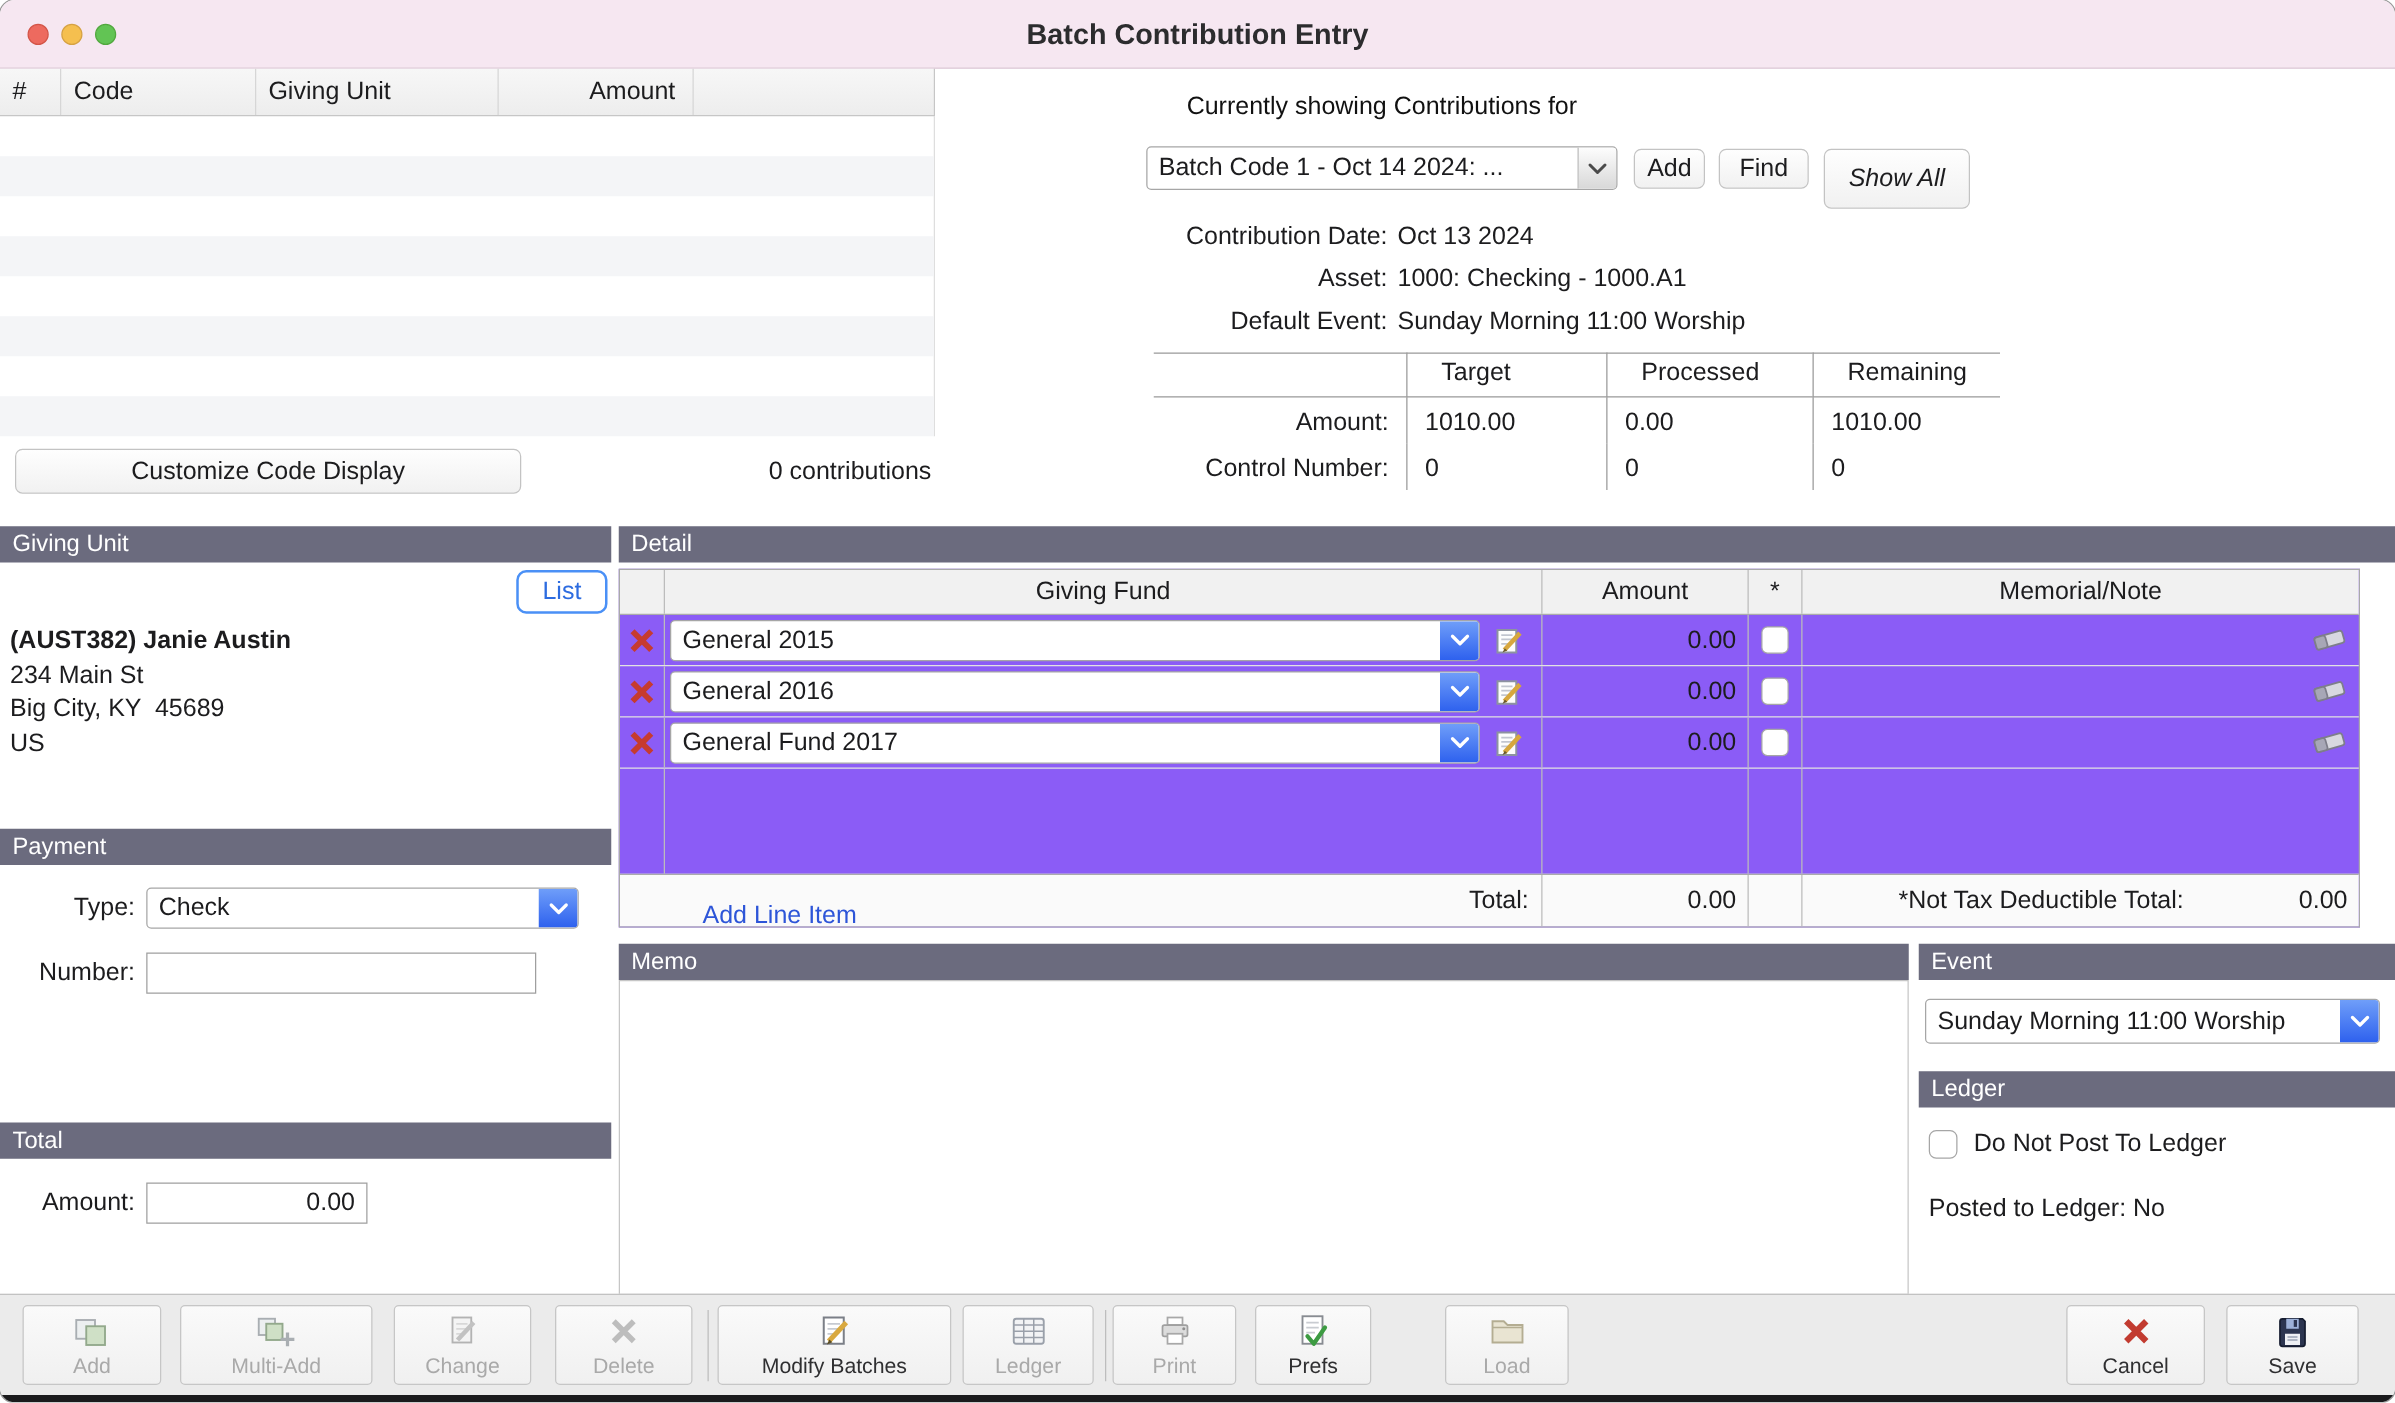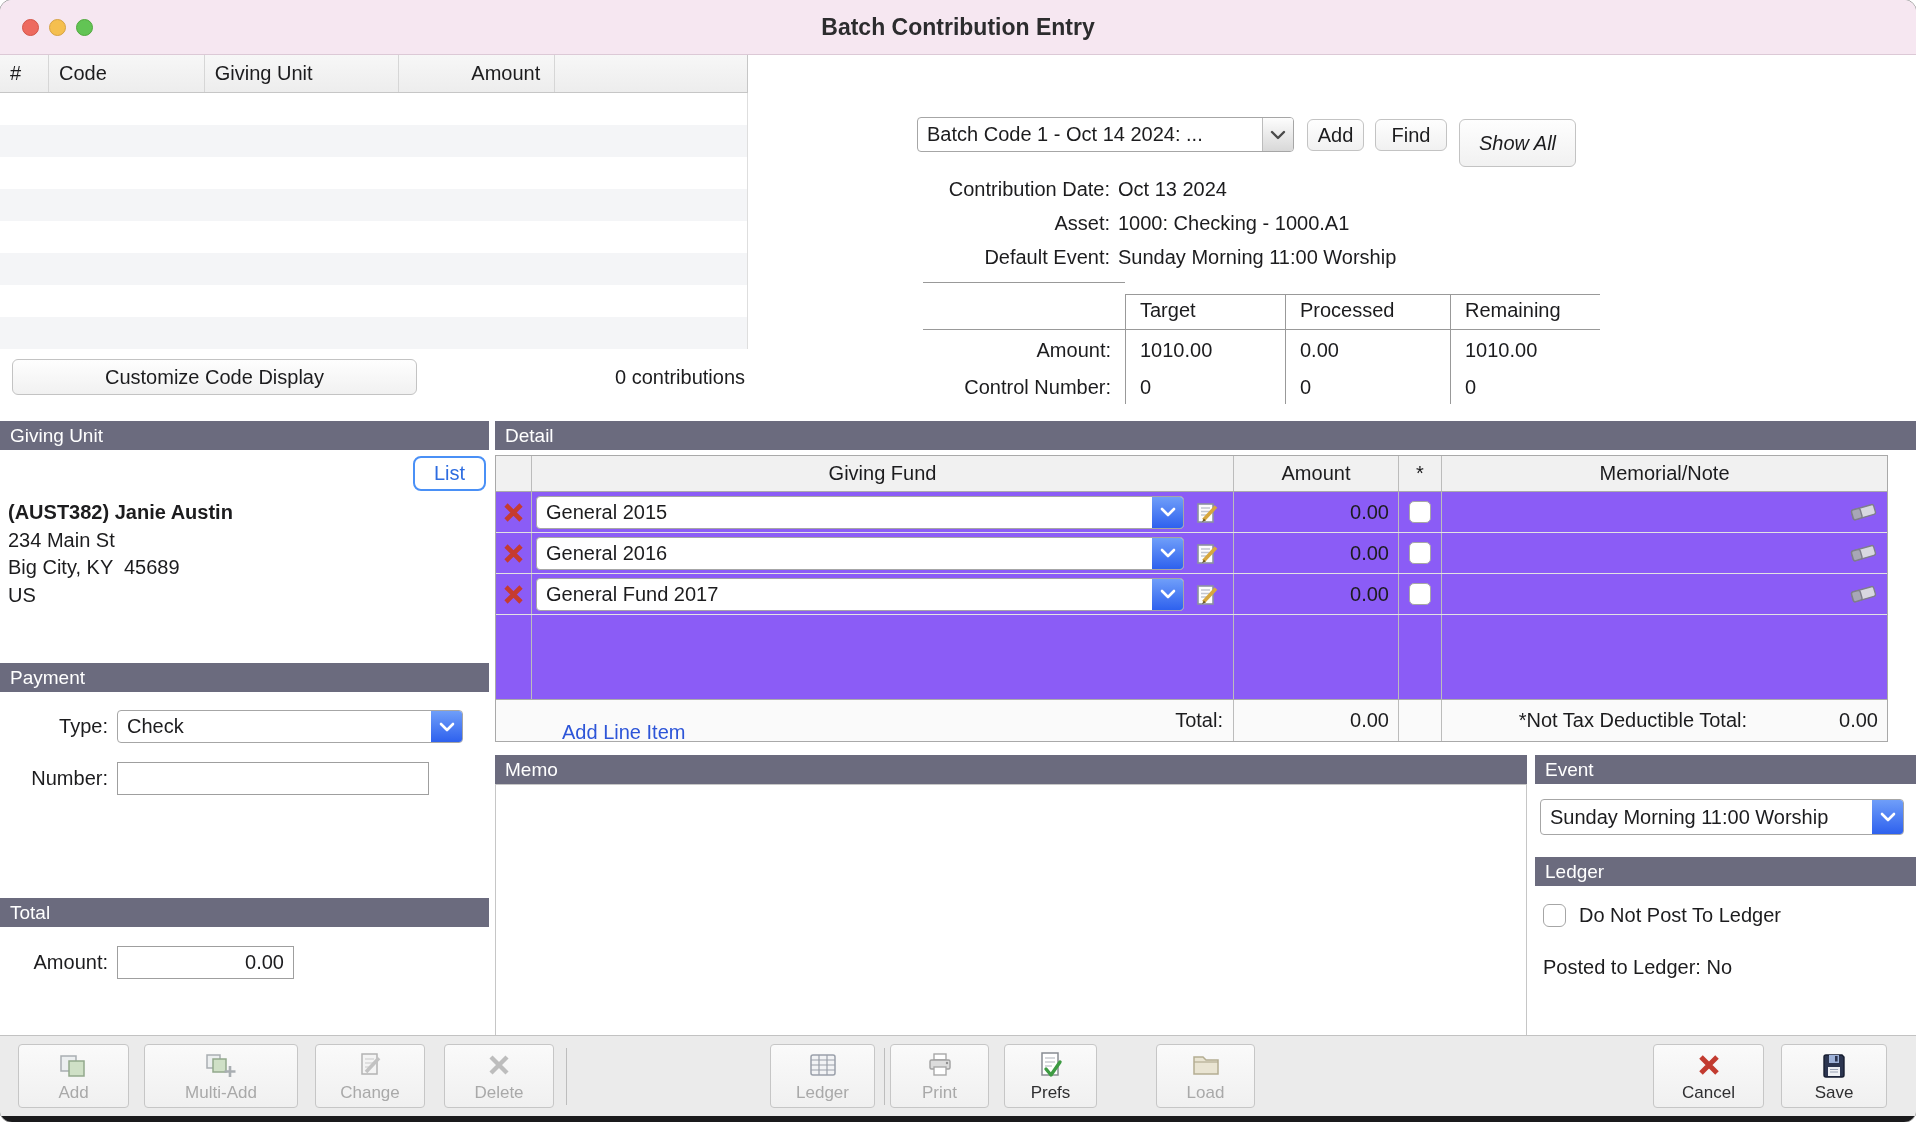--- a/index.html
+++ b/index.html
@@ -37,21 +37,21 @@
   .rlabel{text-align:right;font-size:20px;line-height:33px;}
   .caret{display:inline-block;width:2px;height:22px;background:#111;vertical-align:-4px;margin-left:1px;}
   .addr{white-space:pre;}
 
   
   #batchHeading{left:917px;top:74px;width:377px;text-align:center;font-size:20px;color:#111;}
   .frow{display:flex;font-size:20px;line-height:27px;}
   .frow .fl{width:260px;text-align:right;flex:none;}
   .frow .fv{padding-left:8px;white-space:pre;}
   #sumtable{left:923px;top:282px;display:grid;grid-template-columns:202px 160px 165px 150px;font-size:20px;}
-  .s-h{border-top:1px solid #999;border-bottom:1px solid #999;padding:4px 0 7px 14px;margin-top:12px;}
+  .s-h{border-top:1px solid #999;border-bottom:1px solid #999;padding:4px 0 7px 27px;}
   .s-corner{border-top:1px solid #999;border-bottom:1px solid #999;}
   .s-v{border-left:1px solid #999;}
   .s-lab{text-align:right;padding:9px 14px 5px 0;white-space:nowrap;}
   .s-val{padding:9px 0 5px 14px;}
 
   
   #guName{left:8px;top:499px;font-size:20px;line-height:27.5px;}
   #listBtn{left:413px;top:456px;width:73px;height:35px;background:#fff;border:2px solid #4a90f6;border-radius:8px;color:#2d6ce0;font-size:20px;display:flex;align-items:center;justify-content:center;font-family:inherit;}
 
   
@@ -120,20 +120,21 @@
     <div class="lrow"></div>
     <div class="lrow"></div>
     <div class="lrow"></div>
     <div class="lrow"></div>
     <div class="lrow"></div>
     <div class="lrow"></div>
   </div>
   <button class="mbtn a" style="left:12px;top:359px;width:405px;height:36px;">Customize Code Display</button>
   <div class="a" style="left:560px;top:366px;width:240px;text-align:center;font-size:20px;">0 contributions</div>
 
+  <div id="batchHeading" class="a">Currently showing Contributions for</div>
 
   <div class="sel a" style="left:917px;top:117px;width:377px;height:35px;">
     <span class="txt">Batch Code 1 - Oct 14 2024: ...</span>
     <span class="dd gray">
       <svg width="16" height="10" viewBox="0 0 16 10">
           <polyline points="2,2 8,8 14,2" fill="none" stroke="#4a4a4a" stroke-width="2.4" stroke-linecap="round" stroke-linejoin="round"></polyline>
         </svg>
     </span>
   </div>
   <button class="mbtn a" style="left:1307px;top:119px;width:57px;height:32px;">Add</button>
@@ -416,20 +417,31 @@
     </button>
     <button class="tbtn dis" style="left:444px;width:110px;">
       <span class="icn">
           <svg width="28" height="28" viewBox="0 0 28 28">
             <path d="M6 6 L22 22 M22 6 L6 22" stroke="#bdbdbd" stroke-width="4.4"></path>
           </svg>
         </span>
       <span>Delete</span>
     </button>
     <span class="tsep" style="left:566px;"></span>
+    <button class="tbtn" style="left:574px;width:187px;">
+      <span class="icn">
+          <svg width="30" height="30" viewBox="0 0 30 30">
+            <rect x="6" y="4" width="16" height="21" fill="#fff" stroke="#7b7f87" stroke-width="1.6"></rect>
+            <path d="M9 9h10M9 13h10M9 17h7" stroke="#c6cad1" stroke-width="1.4"></path>
+            <path d="M10 23 L24 8" stroke="#d9a93f" stroke-width="4"></path>
+            <path d="M8.5 25.5 l2-4 2.4 2.2z" fill="#5c4f26"></path>
+          </svg>
+        </span>
+      <span>Modify Batches</span>
+    </button>
     <button class="tbtn dis" style="left:770px;width:105px;">
       <span class="icn">
           <svg width="32" height="28" viewBox="0 0 32 28">
             <rect x="4" y="4" width="24" height="20" rx="2" fill="#f2f3f5" stroke="#9aa0aa" stroke-width="1.5"></rect>
             <path d="M4 9h24 M4 14h24 M4 19h24 M12 4v20 M20 4v20" stroke="#9aa0aa" stroke-width="1.2"></path>
           </svg>
         </span>
       <span>Ledger</span>
     </button>
     <span class="tsep" style="left:884px;"></span>

